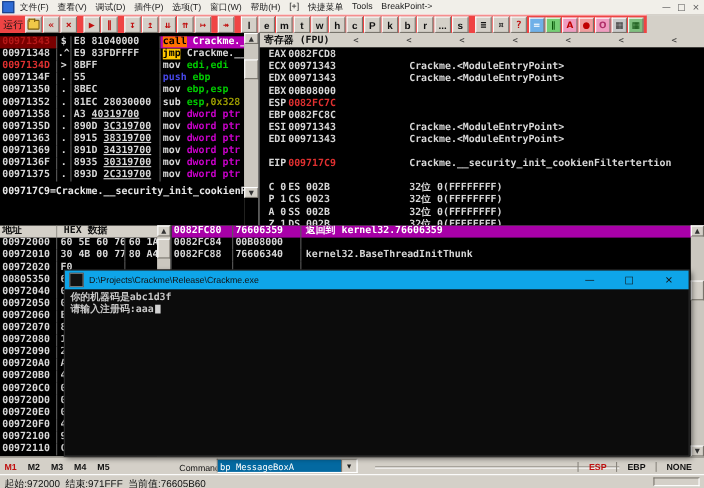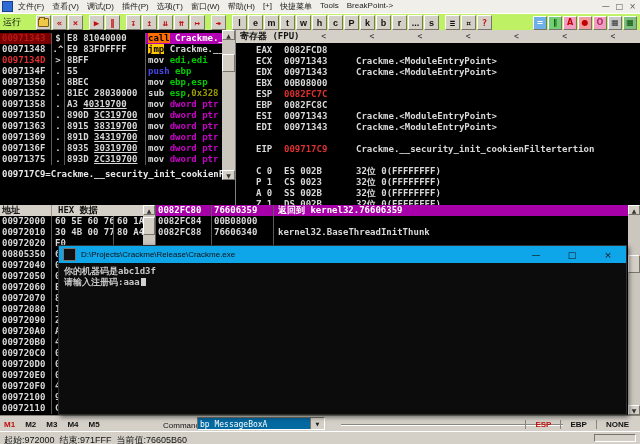--- a/index.html
+++ b/index.html
@@ -7,21 +7,21 @@
        font-family:"DejaVu Sans Mono","Liberation Mono",monospace;}
 
   
   #menubar{position:absolute;left:0;top:0;width:640px;height:13px;background:#f1efe9;
            border-bottom:1px solid #c9c5bd;display:flex;align-items:center;}
   #app-icon{width:9px;height:9px;margin:0 5px 0 2px;background:#2e6bd4;border:1px solid #1a3f86;}
   #menu-items{display:flex;gap:8px;font:8px "Liberation Sans","DejaVu Sans",sans-serif;color:#222;white-space:nowrap;}
   #win-controls{margin-left:auto;display:flex;gap:6px;padding-right:4px;font:8px "DejaVu Sans",sans-serif;color:#555;}
 
   
-  #toolbar{position:absolute;left:0;top:13px;width:640px;height:17px;background:#bef264;
+  #toolbar{position:absolute;left:0;top:13px;width:588px;height:17px;background:#ef4444;
            border-top:1px solid #ffffff;border-bottom:1px solid #9a968e;display:flex;align-items:center;}
   #run-status{width:33px;padding-left:3px;font:9px "Liberation Sans","DejaVu Sans",sans-serif;color:#111;}
   #toolbar-buttons{display:flex;align-items:center;}
   .tbtn{box-sizing:border-box;width:15px;height:15px;margin-right:1px;display:flex;align-items:center;justify-content:center;
         background:#d4d0c8;border:1px solid;border-color:#ffffff #78746c #78746c #ffffff;
         font:bold 9px "DejaVu Sans Mono",monospace;color:#111;padding:0;}
   .tbtn.red{color:#c01010;}
   .tbtn.letter{font:bold 9px "Liberation Sans",sans-serif;color:#111;}
   .folder-icon{display:block;width:9px;height:7px;background:#f0c848;border:1px solid #7a5c10;border-radius:1px;position:relative;}
   .folder-icon:before{content:"";position:absolute;left:0;top:-2px;width:4px;height:2px;background:#f0c848;border:1px solid #7a5c10;border-bottom:none;}
@@ -64,23 +64,23 @@
   #disasm-scroll{left:222px;top:30px;width:13px;height:150px;}
   #dgap{position:absolute;left:222px;top:180px;width:13px;height:25px;background:#000;}
 
   
   #registers{left:235px;top:30px;width:405px;height:175px;overflow:hidden;border-left:1px solid #808080;}
   #reg-title{height:13px;background:#d4d0c8;color:#111;display:flex;align-items:center;
              font:bold 9px "DejaVu Sans Mono",monospace;padding:0 4px;}
   #reg-markers{flex:1;display:flex;justify-content:space-around;color:#333;font:8px "DejaVu Sans Mono",monospace;}
   #reg-rows{padding-top:2px;}
   .rrow{height:11px;display:flex;font:bold 9px "DejaVu Sans Mono",monospace;line-height:11px;white-space:pre;color:#d8d8d8;}
-  .rname{box-sizing:border-box;width:48px;padding-left:20px;}
+  .rname{box-sizing:border-box;width:26px;padding-left:8px;}
   .rval{box-sizing:border-box;width:72px;}
-  .rdesc{flex:1;overflow:hidden;}
+  .rdesc{flex:1;overflow:hidden;margin-left:38px;}
   .redval{color:#e03030;}
 
   
   #dump{left:0;top:205px;width:143px;height:210px;overflow:hidden;}
   #dump-head{height:11px;background:#d4d0c8;color:#111;display:flex;font:bold 9px "DejaVu Sans Mono",monospace;line-height:11px;}
   #dump-head .haddr{color:#111;border-right:1px solid #9a968e;}
   .hrow{height:11px;display:flex;font:bold 9px "DejaVu Sans Mono",monospace;line-height:11px;white-space:pre;color:#d8d8d8;}
   .haddr{box-sizing:border-box;width:52px;padding-left:2px;border-right:1px solid #5a5a5a;overflow:hidden;}
   .hb1{box-sizing:border-box;width:62px;padding-left:3px;border-right:1px solid #5a5a5a;overflow:hidden;}
   .hb2{flex:1;padding-left:3px;overflow:hidden;}

